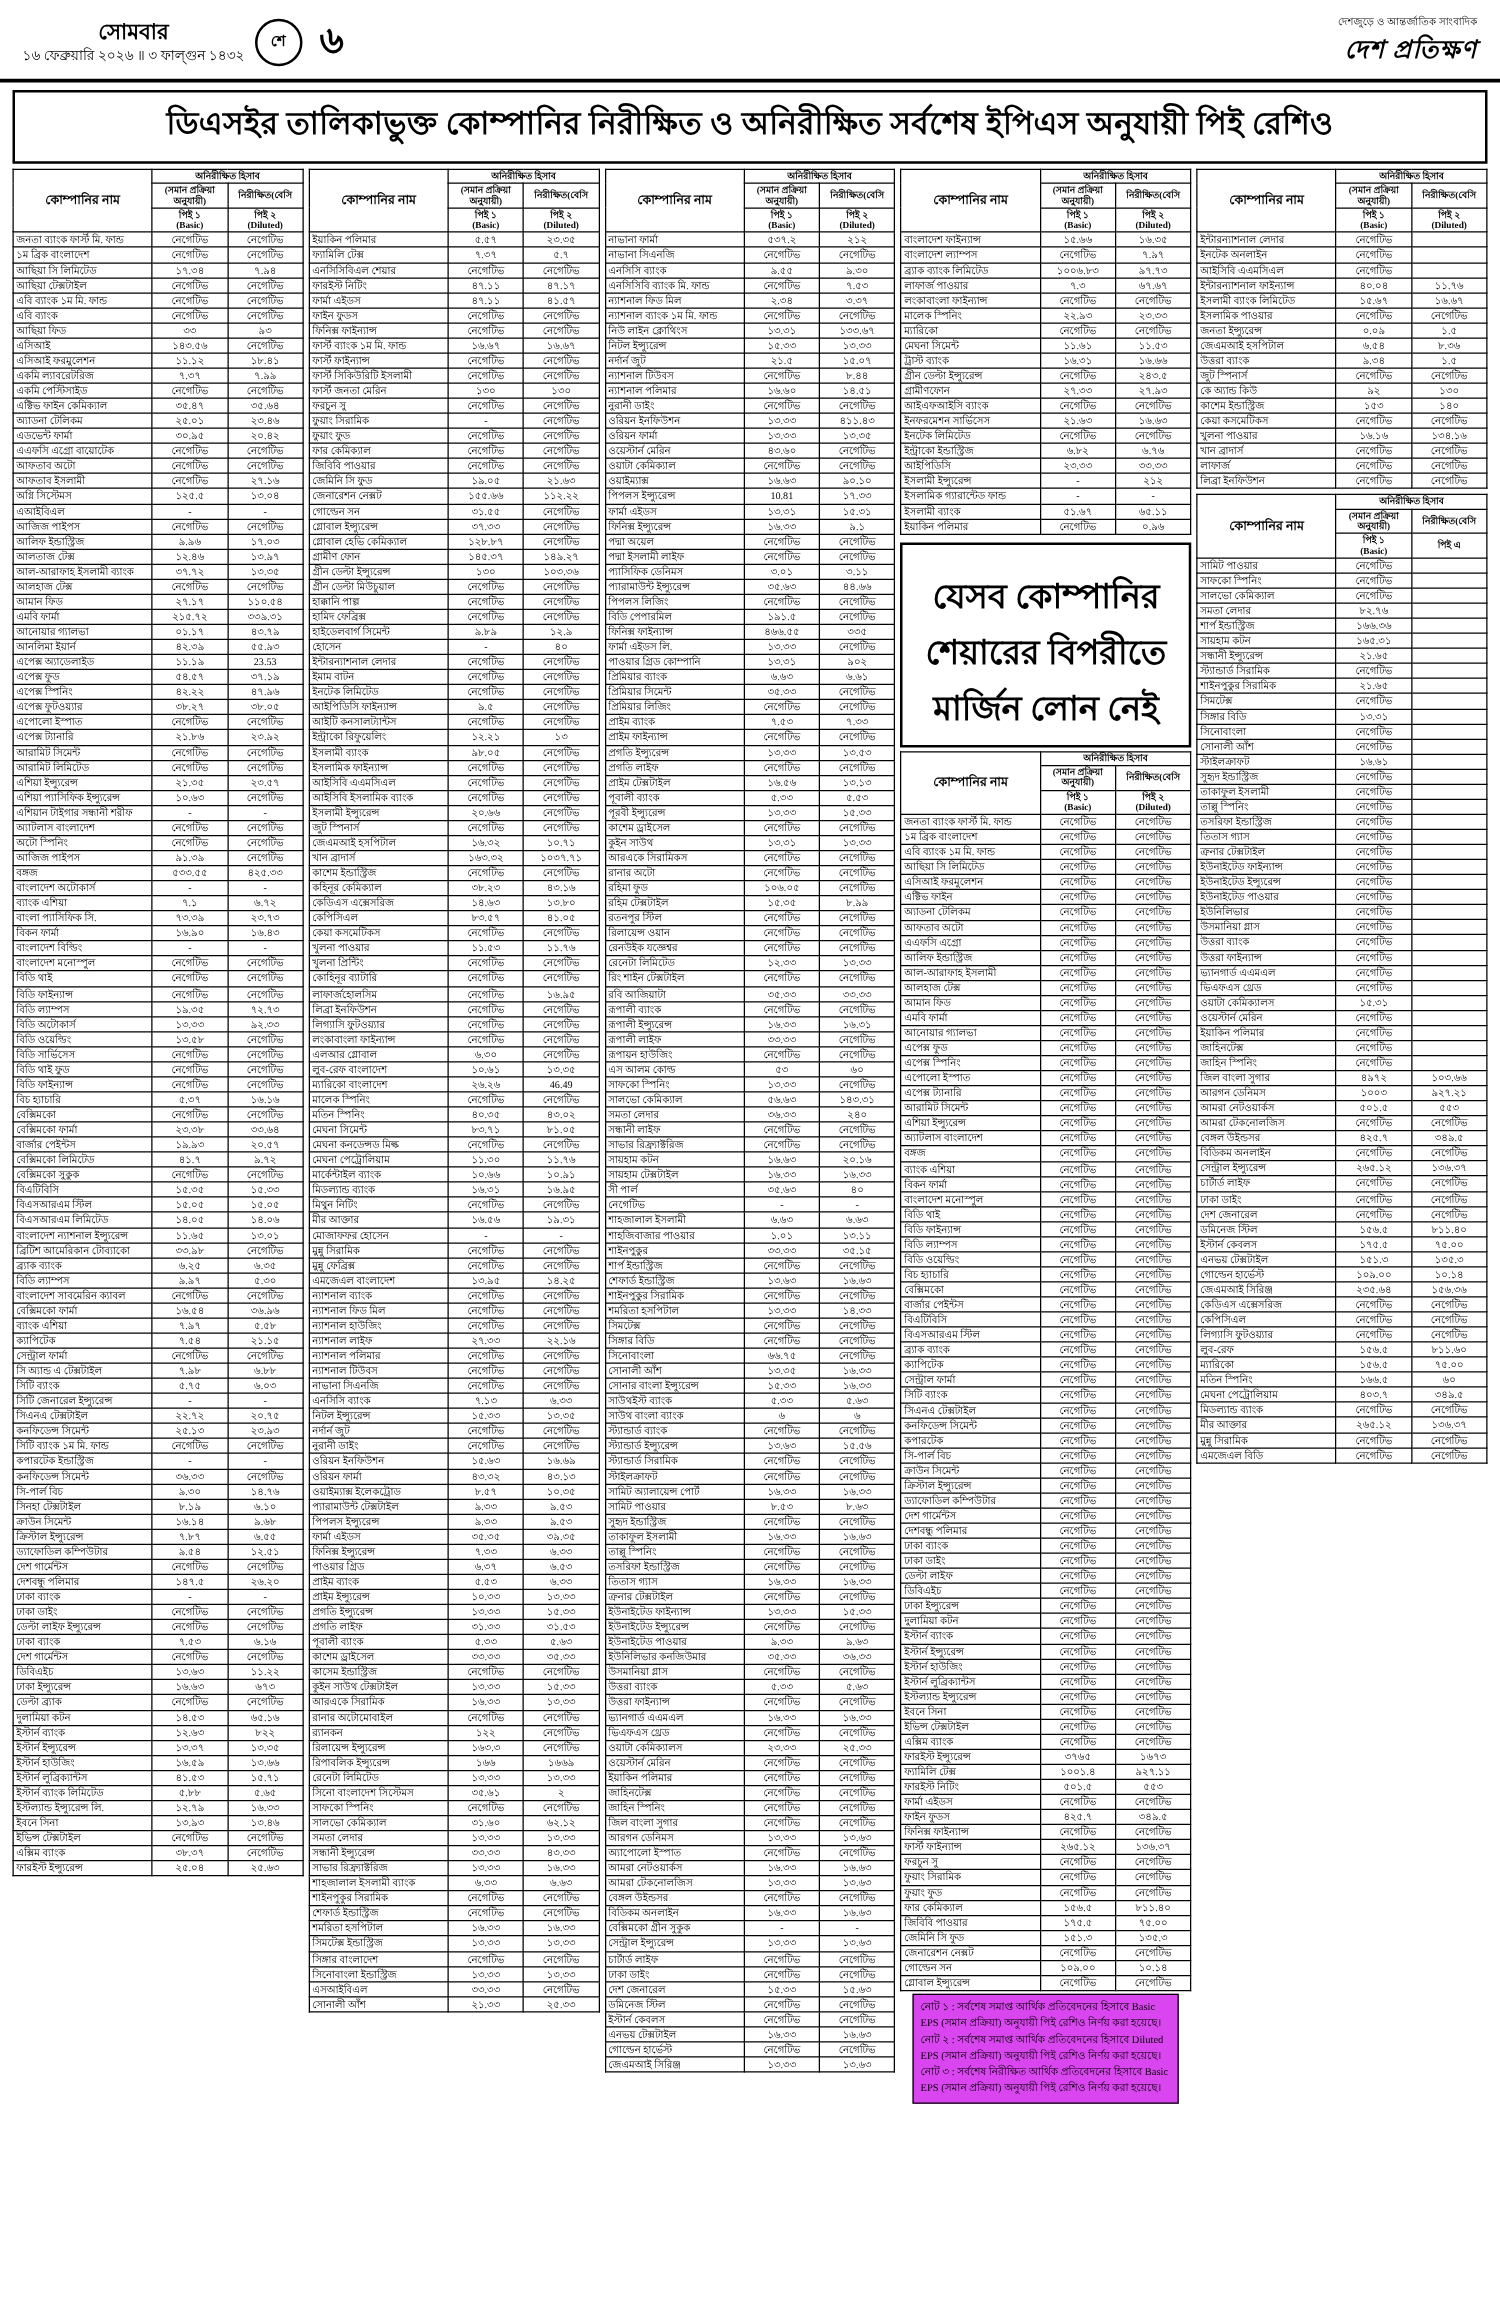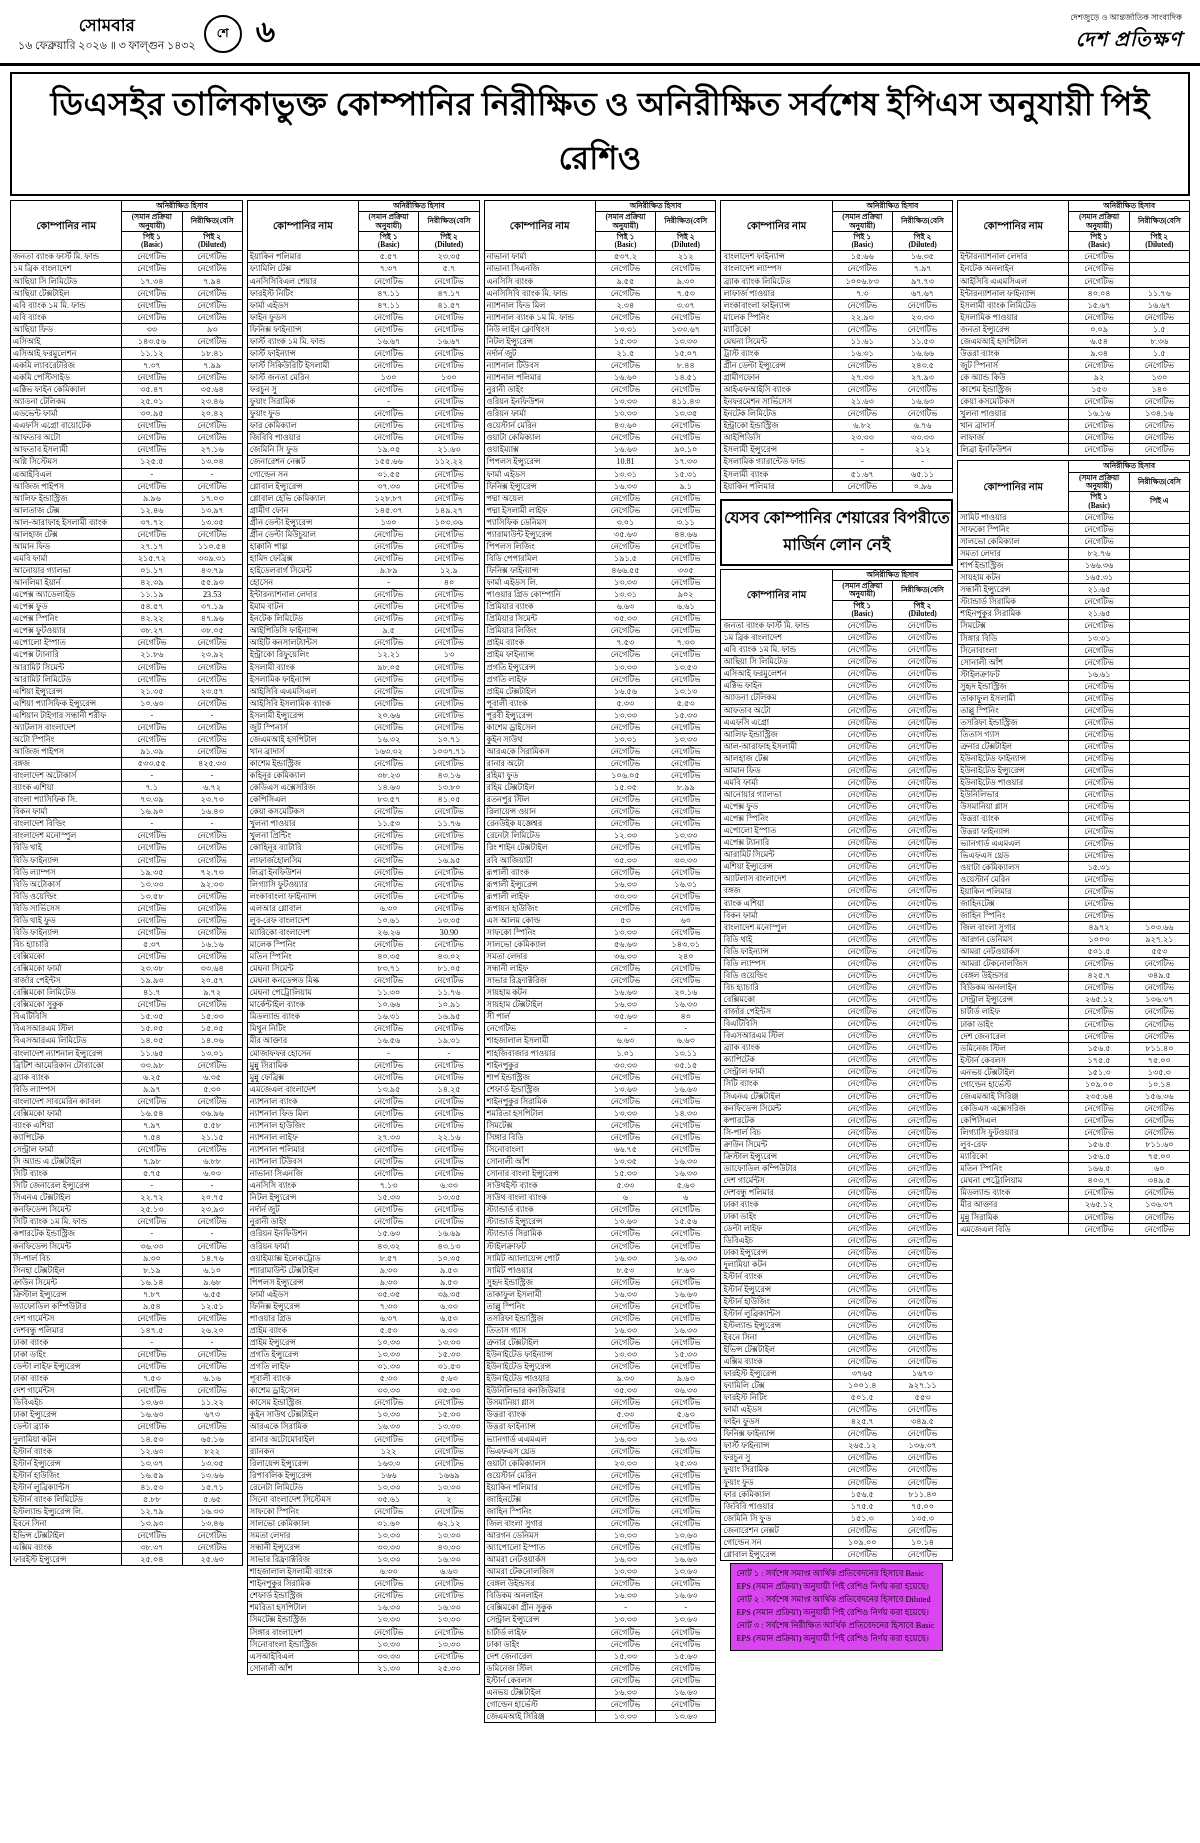--- a/index.html
+++ b/index.html
@@ -13,37 +13,37 @@
   .mh-date .day{font-weight:bold;font-size:17px;display:block;}
   .mh-logo{width:34px;height:34px;border-radius:50%;border:2px solid #000;
     display:flex;align-items:center;justify-content:center;font-size:12px;font-weight:bold;}
   .mh-pageno{font-size:30px;font-weight:bold;padding:0 6px;}
   .mh-section{font-size:26px;font-weight:bold;letter-spacing:.5px;}
   .mh-right{text-align:right;}
   .mh-right .brandsmall{font-size:8px;letter-spacing:.2px;}
   .mh-right .brand{font-size:20px;font-weight:bold;letter-spacing:1px;font-style:italic;}
   
   .banner{border:2px solid #000;margin:6px 10px 4px 10px;text-align:center;
-    font-size:32px;font-weight:bold;padding:5px 0 7px 0;letter-spacing:.3px;}
+    font-size:25px;font-weight:bold;padding:5px 0 7px 0;letter-spacing:.3px;}
   
   .cols{display:flex;gap:4px;padding:0 10px 6px 10px;align-items:flex-start;}
   .col{flex:1 1 0;min-width:0;}
   table.t{width:100%;border-collapse:collapse;font-size:8.1px;table-layout:fixed;}
   table.t td,table.t th{border:.6px solid #000;padding:1px 2px;line-height:1.12;
     vertical-align:middle;}
   table.t td.name{text-align:left;}
   table.t td.num{text-align:center;}
   thead th{font-weight:bold;text-align:center;font-size:8px;padding:2px 1px;}
   thead th.hname{font-size:10px;vertical-align:middle;}
   .hd-top{font-size:7.4px;font-weight:bold;text-align:center;line-height:1.1;}
   .note{border:1px solid #000;margin:2px 10px 8px 10px;font-size:8.4px;
     padding:3px 5px;line-height:1.5;background:#d946ef;}
   .note div{margin:1px 0;}
-  .midbanner{border:2px solid #000;text-align:center;font-size:16px;font-weight:bold;
-    padding:4px 0 5px 0;margin:6px 0 3px 0;}
+  .midbanner{border:2px solid #000;text-align:center;font-size:27px;font-weight:bold;
+    padding:20px 0 5px 0;margin:6px 0 3px 0;}
   .spacer{height:4px;}
 </style>
 </head>
 <body>
 
 <div class="page">
 
   <div class="masthead">
     <div class="mh-left">
       <div class="mh-date">
@@ -934,21 +934,21 @@
               <td class="num">নেগেটিভ</td>
             </tr>
             <tr>
               <td class="name">লুব-রেফ বাংলাদেশ</td>
               <td class="num">১০.৬১</td>
               <td class="num">১৩.৩৫</td>
             </tr>
             <tr>
               <td class="name">ম্যারিকো বাংলাদেশ</td>
               <td class="num">২৬.২৬</td>
-              <td class="num">30.90</td>
+              <td class="num">46.49</td>
             </tr>
             <tr>
               <td class="name">মালেক স্পিনিং</td>
               <td class="num">নেগেটিভ</td>
               <td class="num">নেগেটিভ</td>
             </tr>
             <tr>
               <td class="name">মতিন স্পিনিং</td>
               <td class="num">৪০.৩৫</td>
               <td class="num">৪৩.০২</td>

